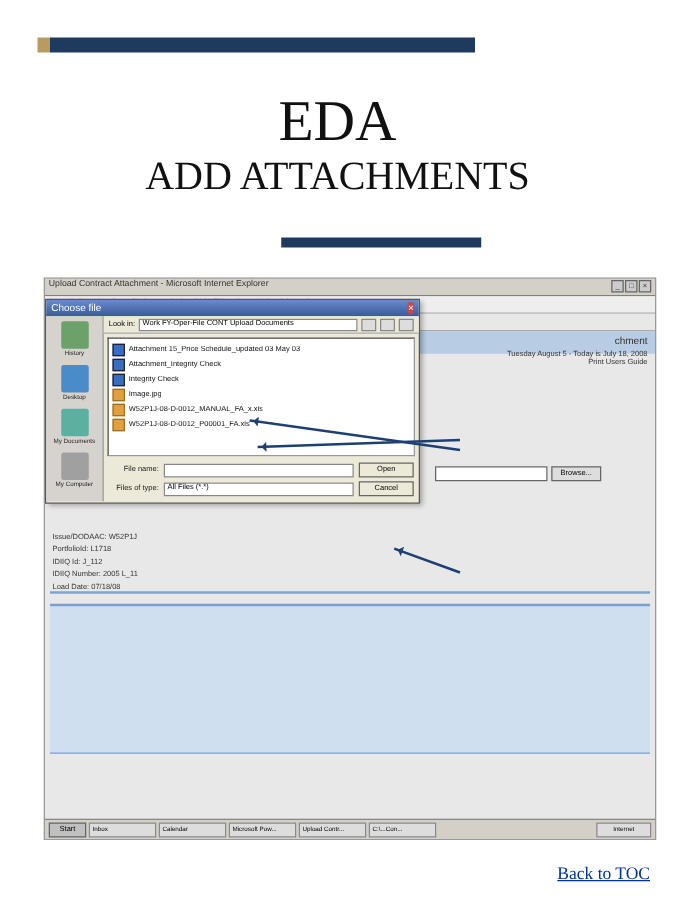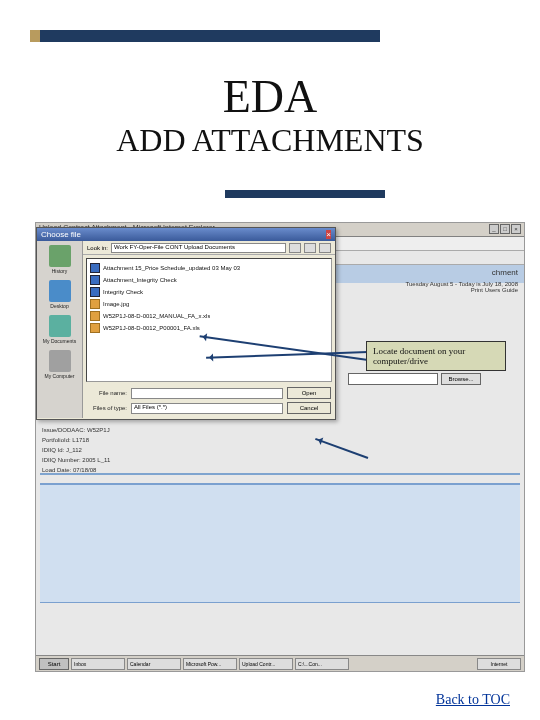--- a/index.html
+++ b/index.html
@@ -106,24 +106,24 @@
     color: #333;
     text-align:right;
   }
   .right-meta {
     position:absolute;
     top: 58px; right: 6px;
     font-size: 6px; color:#333; text-align:right;
   }
   .file-dialog {
     position: absolute;
-    top: 4px;
+    top: 16px;
     left: 0px;
     width: 300px;
-    height: 193px;
+    height: 164px;
     background: #ece9d8;
     border: 1px solid #555;
     box-shadow: 2px 2px 4px rgba(0,0,0,0.3);
     font-size: 7px;
   }
   .fd-title {
     background: linear-gradient(#6a8ccc, #3a5a9a);
     color: #fff;
     font-size: 8px;
     padding: 2px 4px;
@@ -197,21 +197,21 @@
   }
   .taskbar {
     position:absolute; bottom:0; left:0; right:0; height:16px;
     background:#d4d0c8; border-top:1px solid #888;
     display:flex; align-items:center; gap:2px; padding:0 3px;
   }
   .start { width:30px; height:12px; background:#c0c0c0; border:1px solid #666; font-size:6px; text-align:center; line-height:10px; }
   .tbitem { width:54px; height:12px; background:#ddd; border:1px solid #888; font-size:5px; line-height:10px; overflow:hidden; white-space:nowrap; padding:0 2px;}
   .tray { margin-left:auto; width:44px; height:12px; background:#ddd; border:1px solid #888; font-size:5px; text-align:center; line-height:10px; }
   .back-link {
-    position:absolute; bottom:12px; right:30px;
+    position:absolute; bottom:12px; right:20px;
     font-size:14px; color:#003399; text-decoration:underline;
     font-family:"Times New Roman", serif;
   }
   .sep-line { position:absolute; top:250px; left:4px; right:4px; height:2px; background:#7fa4cf; }
 </style>
 </head>
 <body>
 
 <div class="bullet-left"></div>
 <div class="header-bar-top"></div>
@@ -322,21 +322,20 @@
     <div>IDIIQ Id: J_112</div>
     <div>IDIIQ Number: 2005 L_11</div>
     <div>Load Date: 07/18/08</div>
   </div>
 
   <div class="sep-line"></div>
   <div class="content-band"></div>
 
   <div class="arrow a-locate1" style="transform:rotate(178deg); left:332px; top:128px; width:162px;"></div>
   <div class="arrow a-locate2" style="transform:rotate(188deg); left:332px; top:136px; width:170px;"></div>
-  <div class="callout c1">Locate document on your computer/drive</div>
 
   <div class="arrow" style="top:234px; left:332px; width:56px; transform:rotate(200deg);"></div>
 
   <div class="taskbar">
     <div class="start">Start</div>
     <div class="tbitem">Inbox</div>
     <div class="tbitem">Calendar</div>
     <div class="tbitem">Microsoft Pow...</div>
     <div class="tbitem">Upload Contr...</div>
     <div class="tbitem">C:\...Con...</div>

